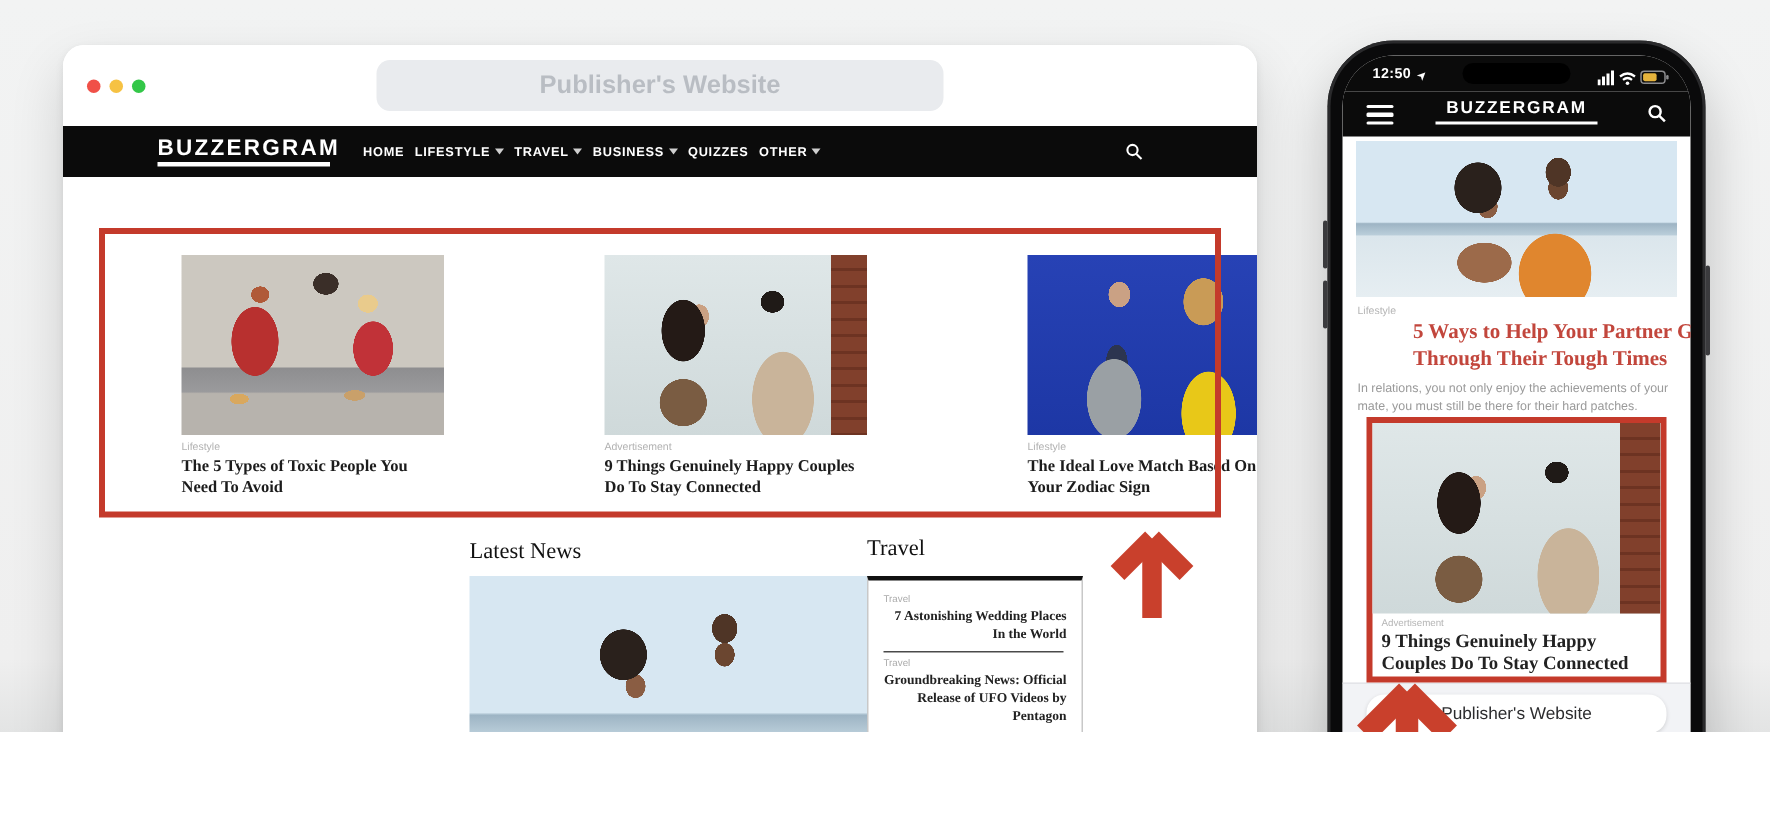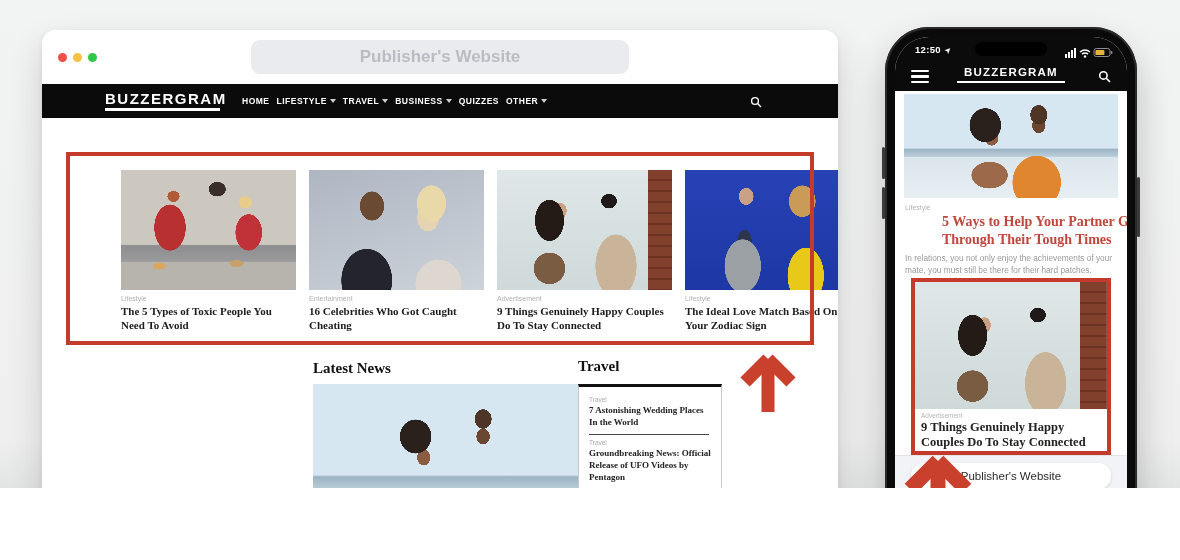--- a/index.html
+++ b/index.html
@@ -35,30 +35,30 @@
             border:4px solid #c43a2b; pointer-events:none; z-index:5; }
 
   .cards { position:absolute; left:31px; top:140px; width:739px; display:flex; justify-content:space-between;margin-left:48px; }
   .card { width:175px; }
   .card-img { width:175px; height:120px; }
   .card-cat { margin-top:5px; font-size:7px; color:#b2b2b2; }
   .card-title { margin-top:3px; font-family:"Liberation Serif","DejaVu Serif",serif; font-weight:bold;
                 font-size:11px; line-height:1.25; color:#1c1c1c; }
 
   .latest { position:absolute; left:271px; top:330px; }
-  .sec-head { font-family:"Liberation Serif","DejaVu Serif",serif; font-weight:bold; font-size:15px; color:#111; }
+  .sec-head { font-family:"Liberation Serif","DejaVu Serif",serif; font-weight:normal; font-size:15px; color:#111; }
   .latest-img { position:absolute; left:271px; top:354px; width:270px; height:175px; }
 
   .travel { position:absolute; left:536px; top:328px; }
   .travel-box { position:absolute; left:536px; top:354px; width:144px; height:175px;
                 border-top:3px solid #111; border-left:1px solid #c8c8c8; border-right:1px solid #c8c8c8;
                 background:#fff; padding:7px 10px 0 10px; }
   .t-item-cat { font-size:6.5px; color:#ababab; margin-top:2px; }
   .t-item-title { font-family:"Liberation Serif","DejaVu Serif",serif; font-weight:bold; font-size:9px;
-                  line-height:1.3; color:#222; margin-top:2px; }
+                  line-height:1.3; color:#222; margin-top:2px;text-align:right; }
   .t-div { height:1px; background:#4a4a4a; margin:6px 2px 4px 0; }
 
   
   .img-cafeteria { background:
       radial-gradient(14px 12px at 55% 16%, #3a2e28 60%, transparent 61%),
       radial-gradient(10px 9px at 30% 22%, #b05a38 60%, transparent 61%),
       radial-gradient(26px 38px at 28% 48%, #b8302f 60%, transparent 61%),
       radial-gradient(11px 10px at 71% 27%, #e9cb8c 60%, transparent 61%),
       radial-gradient(22px 30px at 73% 52%, #c13238 60%, transparent 61%),
       radial-gradient(9px 5px at 22% 80%, #d9a85e 70%, transparent 71%),
@@ -198,25 +198,20 @@
     </div>
 
     <div class="hl-box"></div>
     <div class="cards">
       <div class="card">
         <div class="card-img img-cafeteria"></div>
         <div class="card-cat">Lifestyle</div>
         <div class="card-title">The 5 Types of Toxic People You Need To Avoid</div>
       </div>
       <div class="card">
-        <div class="card-img img-willmargot"></div>
-        <div class="card-cat">Entertainment</div>
-        <div class="card-title">16 Celebrities Who Got Caught Cheating</div>
-      </div>
-      <div class="card">
         <div class="card-img img-couple-talk"></div>
         <div class="card-cat">Advertisement</div>
         <div class="card-title">9 Things Genuinely Happy Couples Do To Stay Connected</div>
       </div>
       <div class="card">
         <div class="card-img img-ryanblake"></div>
         <div class="card-cat">Lifestyle</div>
         <div class="card-title">The Ideal Love Match Based On Your Zodiac Sign</div>
       </div>
     </div>

